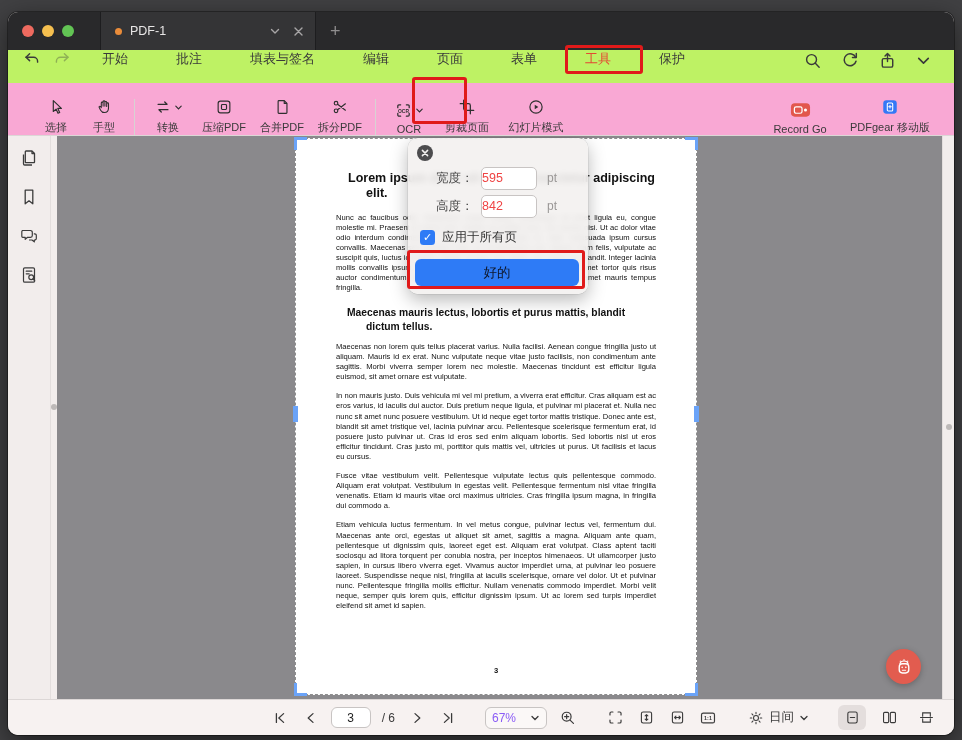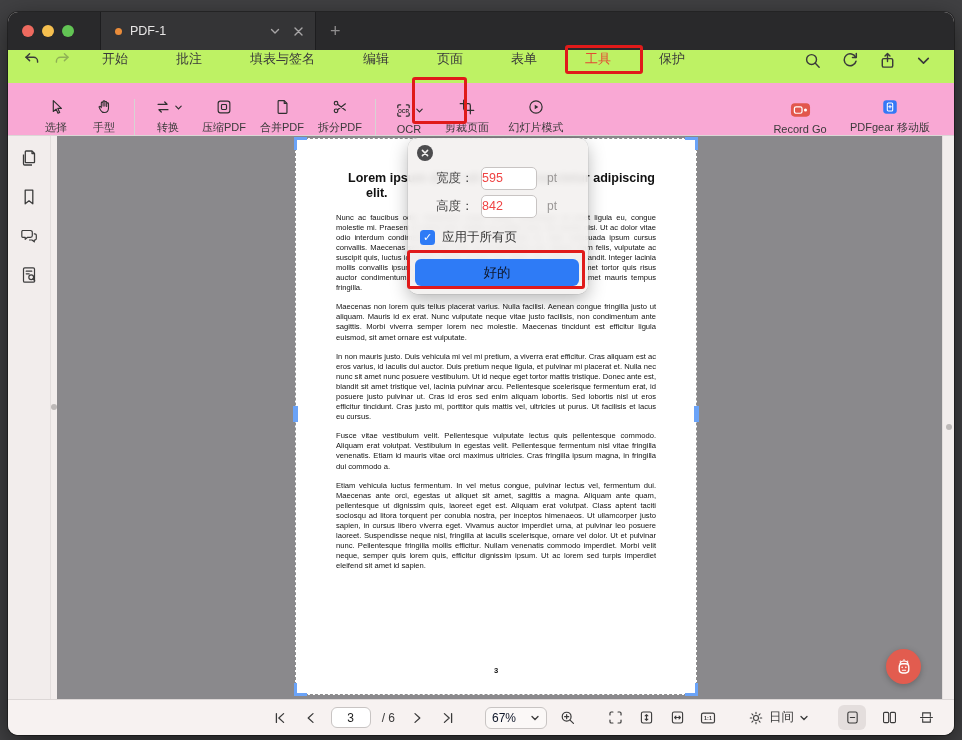--- a/index.html
+++ b/index.html
@@ -103,21 +103,21 @@
 
   
   .statusbar { height: 36px; background: #f7f2f1; border-top: 1px solid #dcd7d6; flex: none;
     display: flex; align-items: center; justify-content: flex-end; padding-right: 14px; gap: 9px; }
   .st-btn { display: flex; align-items: center; justify-content: center; width: 22px; height: 22px; cursor: pointer; }
   .st-input { width: 40px; height: 21px; border: 1px solid #c8c4c3; border-radius: 6px; background: #fff;
     text-align: center; font-size: 12px; color: #222; font-family: inherit; outline: none; }
   .st-total { font-size: 12px; color: #3a3a3a; margin: 0 2px; }
   .zoombox { width: 62px; height: 22px; border: 1px solid #c8c4c3; border-radius: 6px; background: #fbf8f7;
     display: flex; align-items: center; padding: 0 6px; gap: 6px; cursor: pointer; }
-  .zoombox span { font-size: 12px; color: #0f172a; flex: 1; }
+  .zoombox span { font-size: 12px; color: #8b5cf6; flex: 1; }
   .daymode { display: flex; align-items: center; gap: 5px; cursor: pointer; margin: 0 3px; }
   .daymode .txt { font-size: 12.5px; color: #3a3a3a; }
   .st-view { width: 28px; height: 25px; border-radius: 6px; display: flex; align-items: center; justify-content: center; cursor: pointer; }
   .st-view.selected { background: #e4dedd; }
   .st-gap { width: 8px; }
 
   
   .anno { position: absolute; border: 3px solid #e01a1a; border-radius: 3px; z-index: 40; pointer-events: none; }
   .anno.tool-menu { left: 565px; top: 45px; width: 78px; height: 29px; }
   .anno.crop-btn { left: 412px; top: 77px; width: 55px; height: 47px; }
@@ -354,20 +354,21 @@
       <div class="strip left">
         <span class="grab" style="top:268px"></span>
       </div>
 
       <div class="canvas">
 
         <div class="page">
           <div class="doc">
             <h1>Lorem ipsum dolor sit amet, consectetur adipiscing elit.</h1>
             <p>Nunc ac faucibus odio. Vestibulum neque massa, scelerisque sit amet ligula eu, congue molestie mi. Praesent ut varius sem. Nullam at porttitor arcu, nec lacinia nisi. Ut ac dolor vitae odio interdum condimentum. Vivamus dapibus sodales ex, vitae malesuada ipsum cursus convallis. Maecenas sed egestas nulla, ac condimentum orci. Mauris diam felis, vulputate ac suscipit quis, luctus id magna. Integer semper arcu ligula, nec luctus nisl blandit. Integer lacinia mollis convallis ipsum, ac accumsan nunc vehicula fringilla. Morbi sit amet tortor quis risus auctor condimentum. Morbi in ullamcorper elit. Nulla iaculis tellus sit amet mauris tempus fringilla.</p>
+            <h2>Maecenas mauris lectus, lobortis et purus mattis, blandit dictum tellus.</h2>
             <p>Maecenas non lorem quis tellus placerat varius. Nulla facilisi. Aenean congue fringilla justo ut aliquam. Mauris id ex erat. Nunc vulputate neque vitae justo facilisis, non condimentum ante sagittis. Morbi viverra semper lorem nec molestie. Maecenas tincidunt est efficitur ligula euismod, sit amet ornare est vulputate.</p>
             <p>In non mauris justo. Duis vehicula mi vel mi pretium, a viverra erat efficitur. Cras aliquam est ac eros varius, id iaculis dui auctor. Duis pretium neque ligula, et pulvinar mi placerat et. Nulla nec nunc sit amet nunc posuere vestibulum. Ut id neque eget tortor mattis tristique. Donec ante est, blandit sit amet tristique vel, lacinia pulvinar arcu. Pellentesque scelerisque fermentum erat, id posuere justo pulvinar ut. Cras id eros sed enim aliquam lobortis. Sed lobortis nisl ut eros efficitur tincidunt. Cras justo mi, porttitor quis mattis vel, ultricies ut purus. Ut facilisis et lacus eu cursus.</p>
             <p>Fusce vitae vestibulum velit. Pellentesque vulputate lectus quis pellentesque commodo. Aliquam erat volutpat. Vestibulum in egestas velit. Pellentesque fermentum nisl vitae fringilla venenatis. Etiam id mauris vitae orci maximus ultricies. Cras fringilla ipsum magna, in fringilla dui commodo a.</p>
             <p>Etiam vehicula luctus fermentum. In vel metus congue, pulvinar lectus vel, fermentum dui. Maecenas ante orci, egestas ut aliquet sit amet, sagittis a magna. Aliquam ante quam, pellentesque ut dignissim quis, laoreet eget est. Aliquam erat volutpat. Class aptent taciti sociosqu ad litora torquent per conubia nostra, per inceptos himenaeos. Ut ullamcorper justo sapien, in cursus libero viverra eget. Vivamus auctor imperdiet urna, at pulvinar leo posuere laoreet. Suspendisse neque nisl, fringilla at iaculis scelerisque, ornare vel dolor. Ut et pulvinar nunc. Pellentesque fringilla mollis efficitur. Nullam venenatis commodo imperdiet. Morbi velit neque, semper quis lorem quis, efficitur dignissim ipsum. Ut ac lorem sed turpis imperdiet eleifend sit amet id sapien.</p>
           </div>
           <div class="pagenum">3</div>
 
           <div class="crop-border"></div>
           <div class="handle corner tl"></div>
           <div class="handle corner tr"></div>

